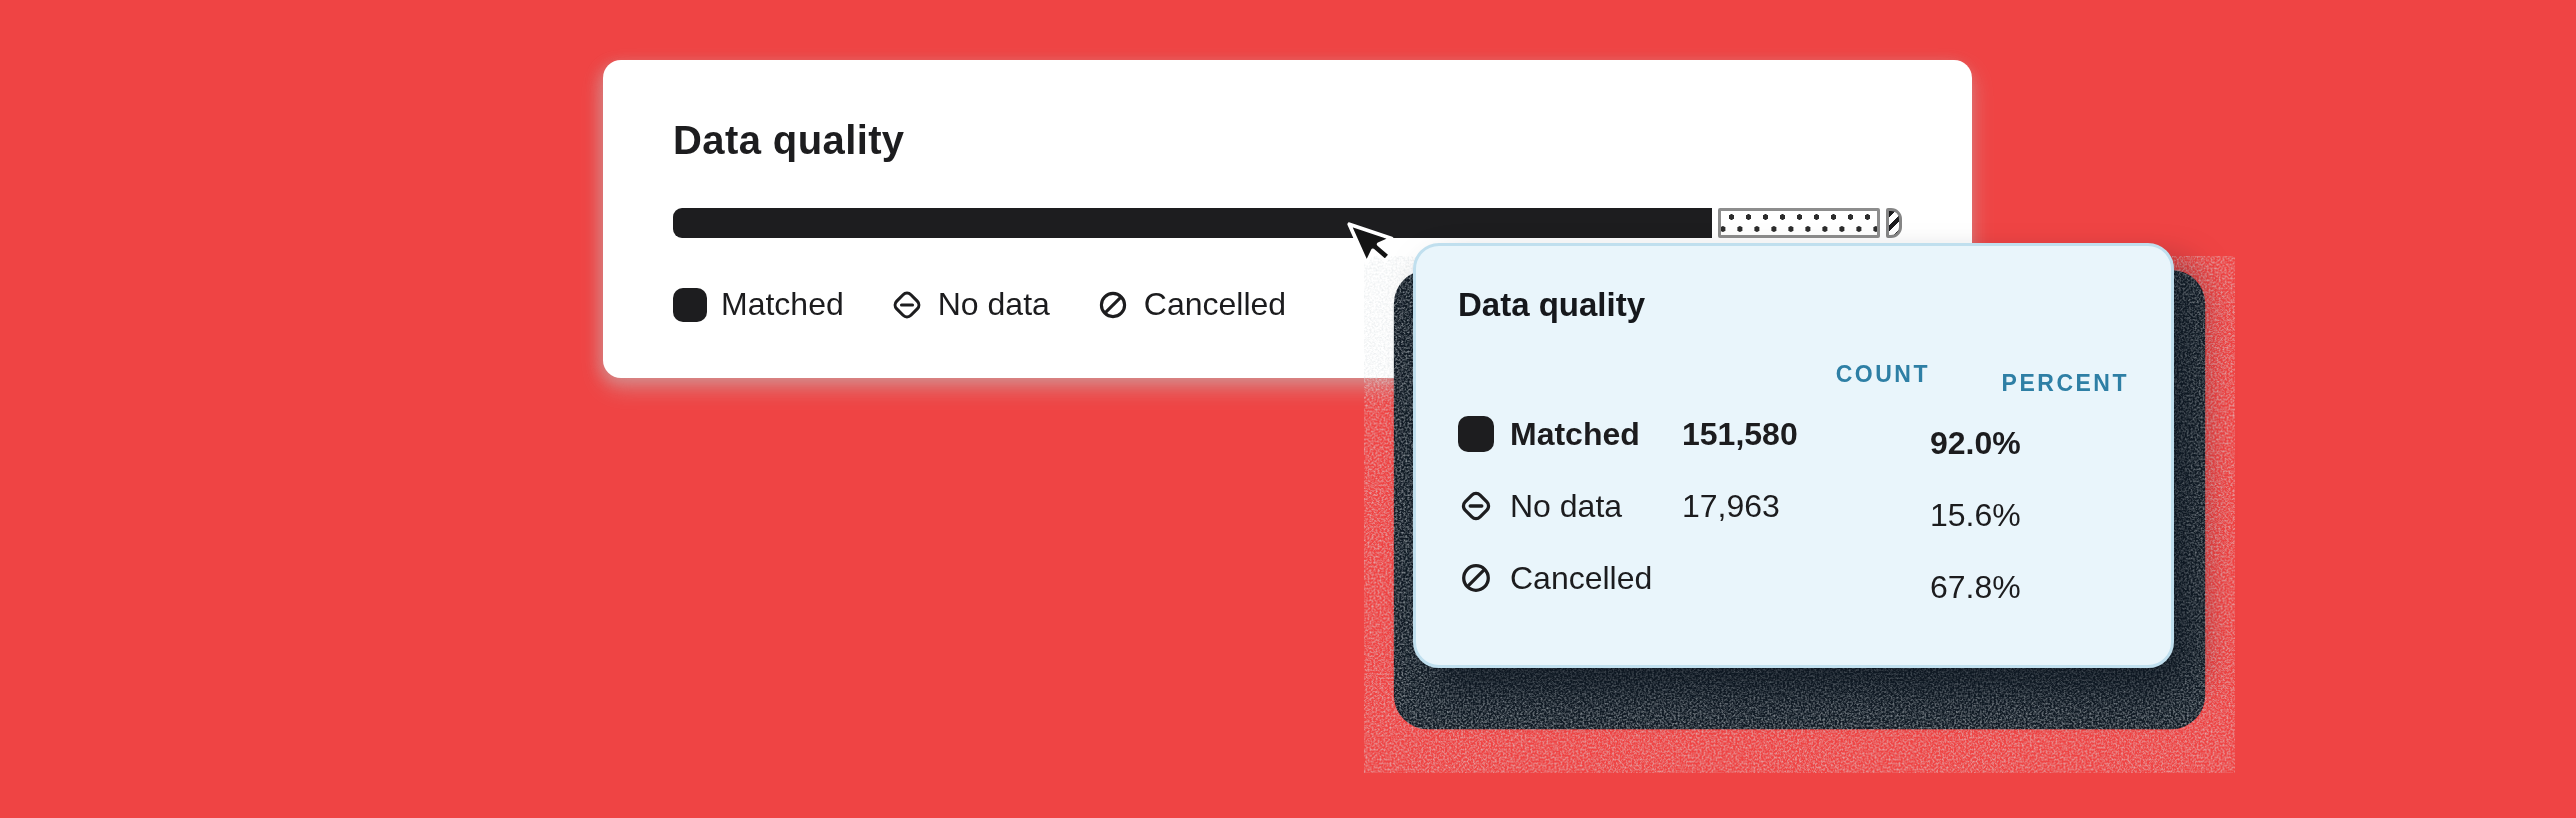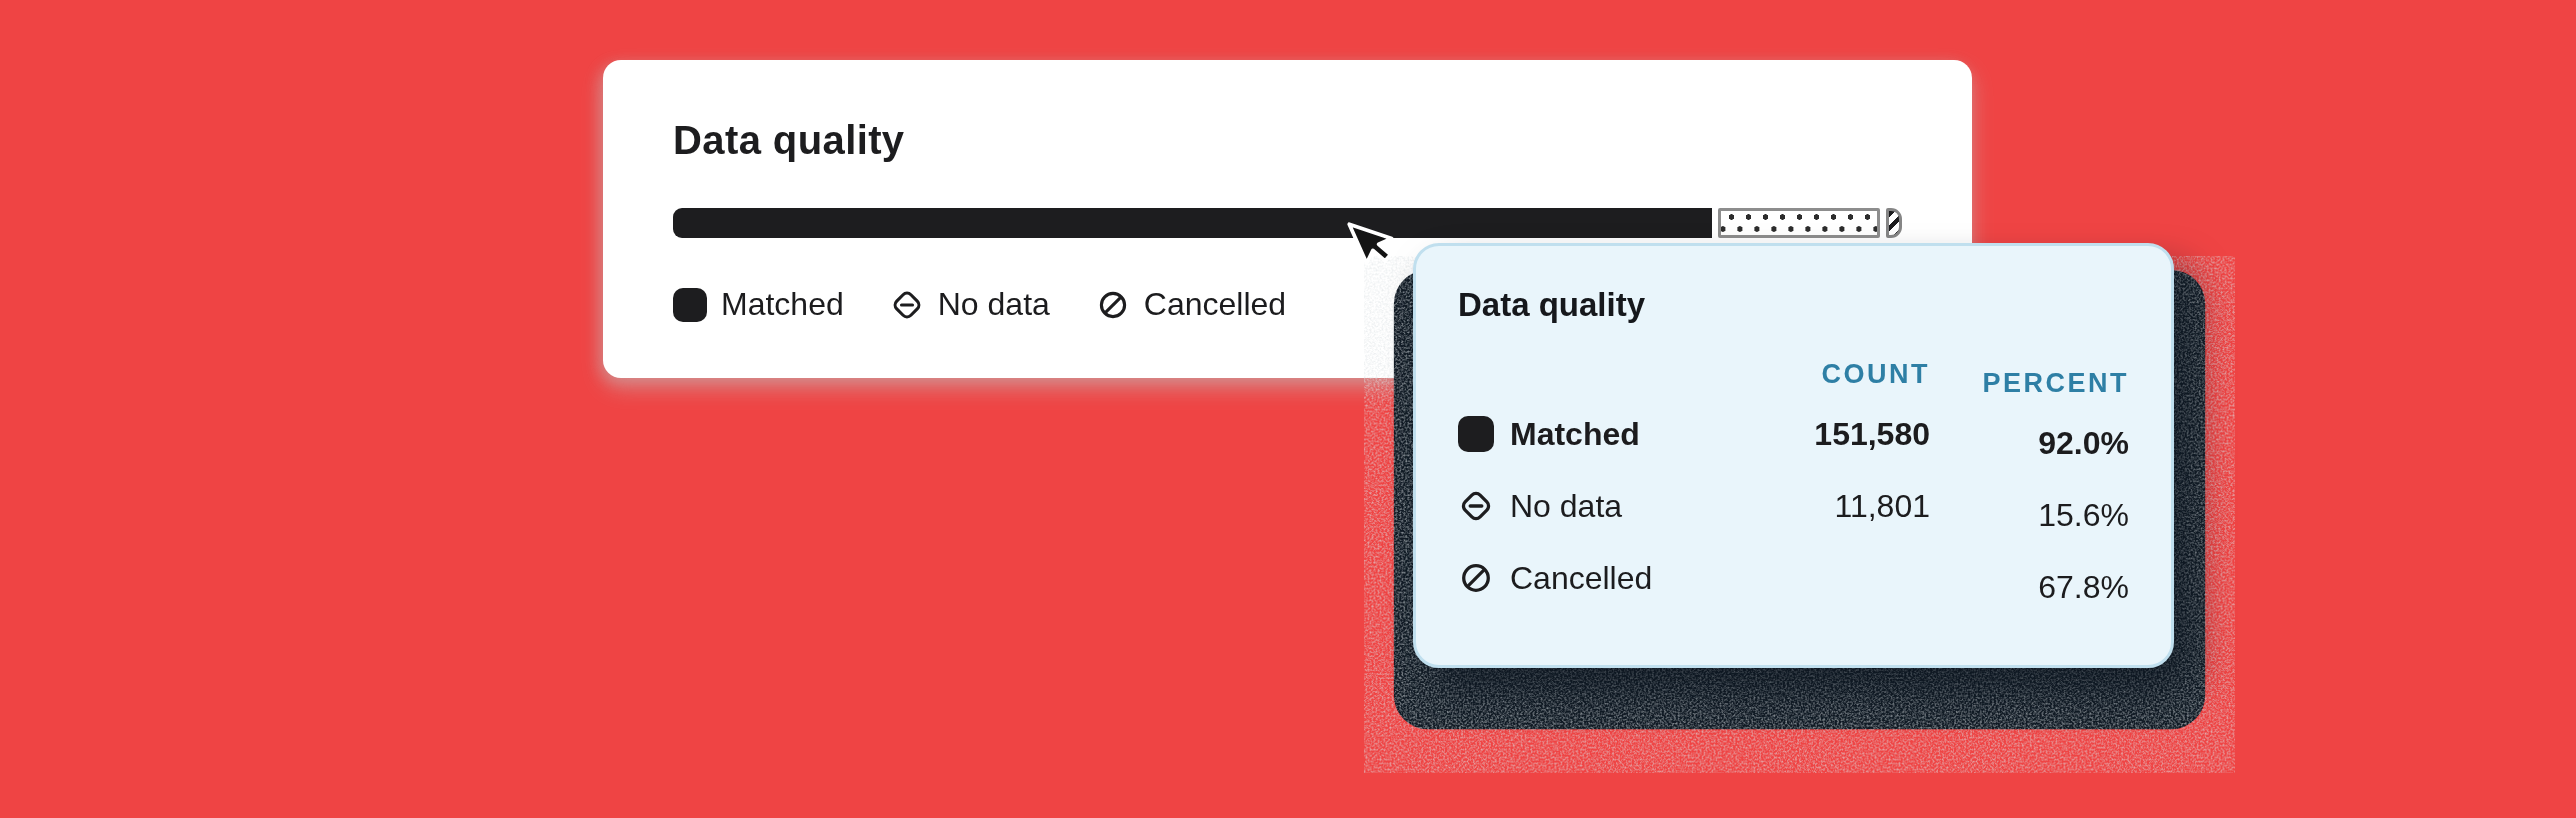--- a/index.html
+++ b/index.html
@@ -57,27 +57,27 @@
   .tooltip {
     position:absolute; left:1413px; top:243px; width:761px; height:425px;
     background:#e9f5fb; border:3px solid #c0dfee; border-radius:26px;
     box-sizing:border-box; padding:40px 42px;
     box-shadow:18px 26px 38px rgba(12,22,32,0.65);
   }
   .tooltip-title { font-size:33px; font-weight:600; color:#16181c; margin-bottom:36px; }
   .t-header { display:flex; align-items:center; height:28px; margin-bottom:10px; }
   .t-header .spacer { flex:1; }
   .t-col-head {
-    font-size:27px; font-weight:700; letter-spacing:2.5px; color:#2e7fa5; text-align:right;
+    font-size:23px; font-weight:700; letter-spacing:2.5px; color:#2e7fa5; text-align:right;
   }
   .col-count { width:248px; }
   .col-percent { width:199px;margin-top:18px; }
   .t-row { display:flex; align-items:center; height:72px; }
   .t-label { flex:1; display:flex; align-items:center; column-gap:16px; font-size:32px; color:#1c1c1e; }
-  .t-num { font-size:32px; color:#1c1c1e; text-align:right; }
+  .t-num { font-size:32px; color:#1c1c1e; }
   .emph .t-label, .emph .t-num { font-weight:700; }
   .swatch-solid.sm { width:36px; height:36px; }
 
   
   .cursor { position:absolute; left:1338px; top:218px; pointer-events:none; }
 </style>
 </head>
 <body>
 
 <div id="stage">
@@ -143,21 +143,21 @@
     </div>
 
     <div class="t-row">
       <div class="t-label">
         <svg class="icon-svg" width="36" height="36" viewBox="0 0 34 34">
           <rect x="7" y="7" width="20" height="20" rx="5.5" fill="none" stroke="#1d1d1f" stroke-width="3.1" transform="rotate(45 17 17)"></rect>
           <line x1="11.5" y1="17" x2="22.5" y2="17" stroke="#1d1d1f" stroke-width="3.1" stroke-linecap="round"></line>
         </svg>
         <span>No data</span>
       </div>
-      <div class="t-num col-count">11,801</div>
+      <div class="t-num col-count">17,963</div>
       <div class="t-num col-percent">15.6%</div>
     </div>
 
     <div class="t-row">
       <div class="t-label">
         <svg class="icon-svg" width="36" height="36" viewBox="0 0 34 34">
           <circle cx="17" cy="17" r="11.6" fill="none" stroke="#1d1d1f" stroke-width="3.1"></circle>
           <line x1="9.6" y1="24.4" x2="24.4" y2="9.6" stroke="#1d1d1f" stroke-width="3.1"></line>
         </svg>
         <span>Cancelled</span>

